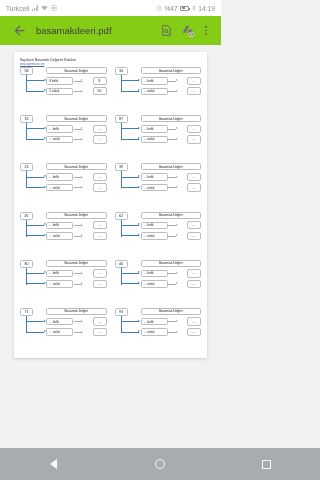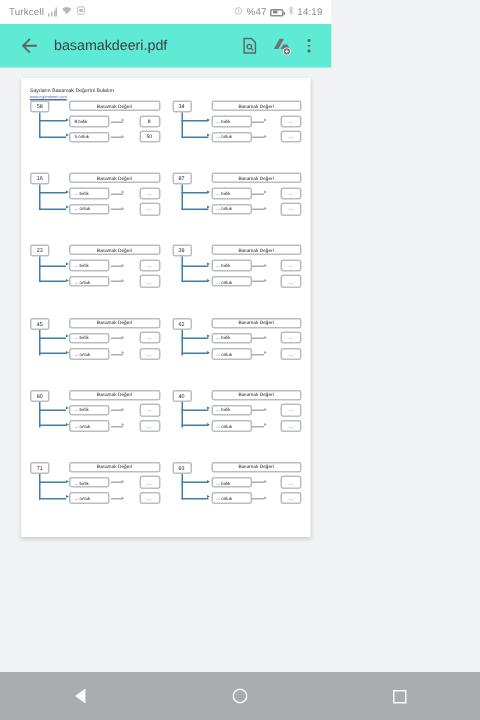--- a/index.html
+++ b/index.html
@@ -30,21 +30,21 @@
   .sig-bars i:nth-child(4){height:6px}
   .batt{
     width:9px;height:5px;border:.8px solid #8a8d91;border-radius:1px;
     position:relative;display:inline-block;
   }
   .batt:after{content:"";position:absolute;right:-2px;top:1.2px;width:1.2px;height:2.2px;background:#8a8d91;}
   .batt>span{position:absolute;left:.6px;top:.6px;bottom:.6px;width:47%;background:#8a8d91;}
 
   
   #app-bar{
-    height:30px;width:100%;background:#5eead4;
+    height:30px;width:100%;background:#84cc16;
     display:flex;align-items:center;
     padding:0 8px;gap:0;
     border-bottom:1px solid #eceef0;
   }
   #back-button{
     width:22px;height:22px;flex:0 0 22px;
     display:flex;align-items:center;justify-content:center;
     cursor:pointer;
   }
   #doc-title{

